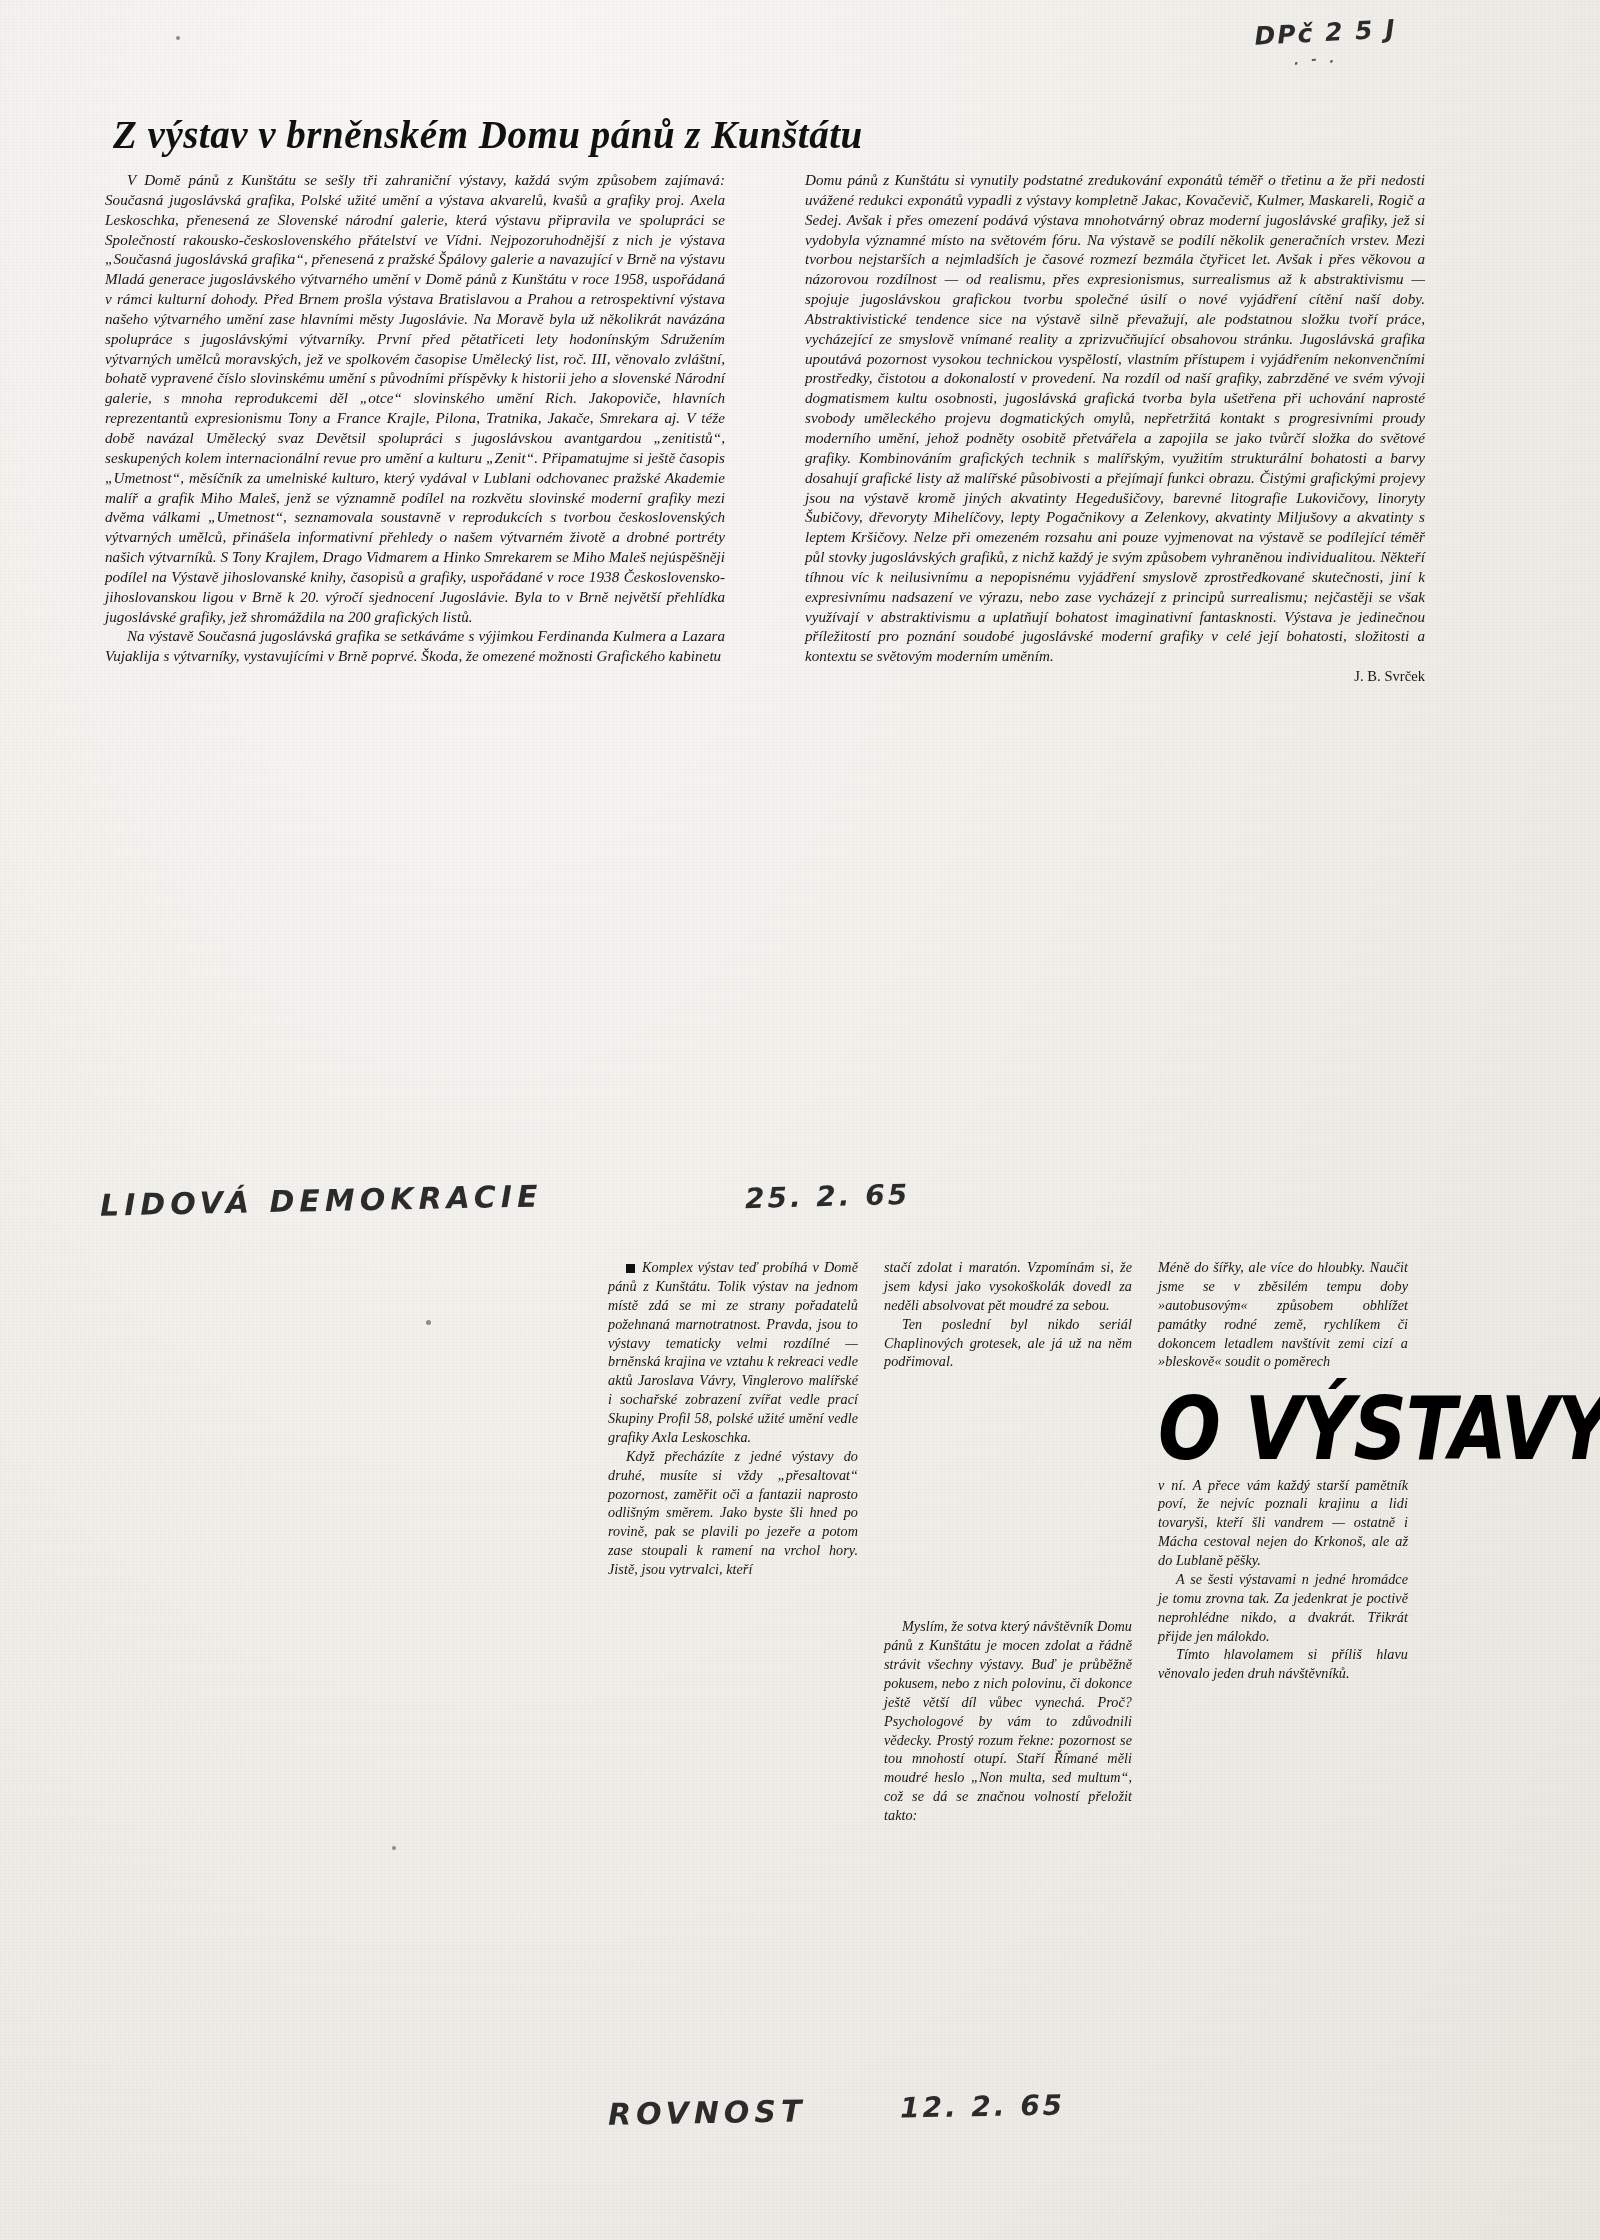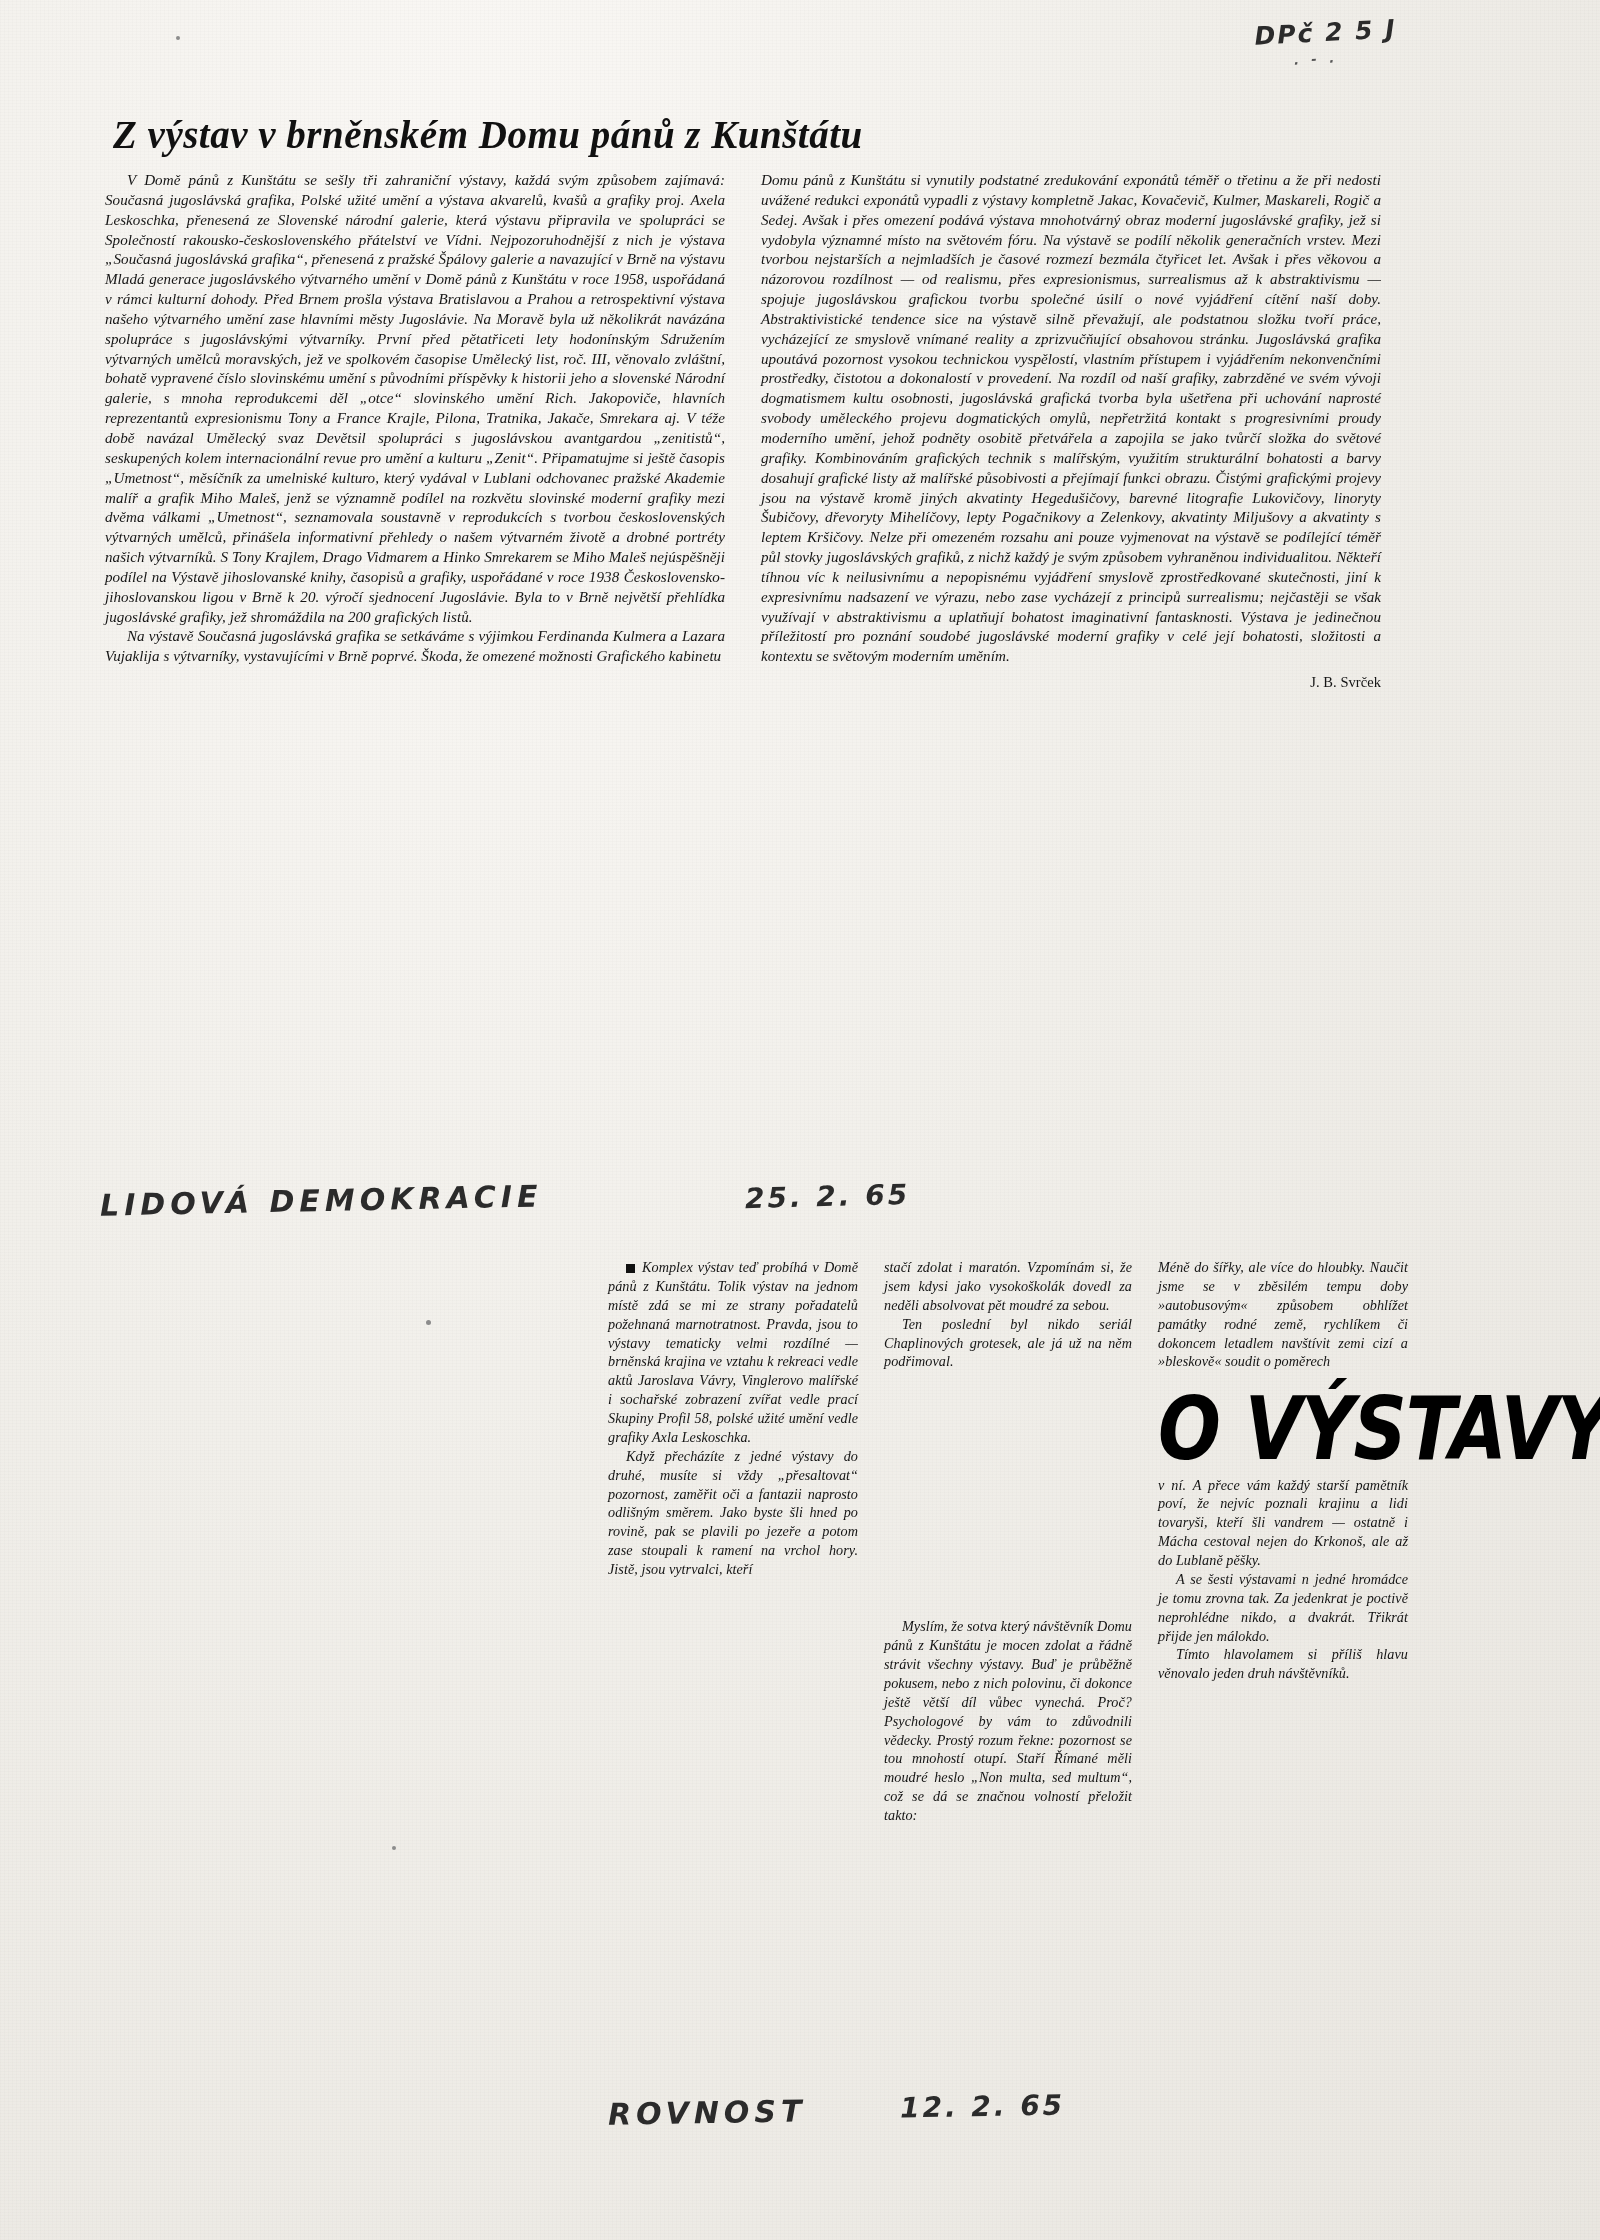--- a/index.html
+++ b/index.html
@@ -66,35 +66,35 @@
     font-family:"Liberation Serif", serif;
     font-style:italic;
     font-weight:700;
     font-size:39px;
     letter-spacing:0.5px;
     color:#111;
     margin:0 0 14px 8px;
     white-space:nowrap;
   }
   .cols2{
-    display:flex;gap:36px;
+    display:flex;gap:36px;justify-content:space-between;
   }
   .col{
     width:620px;
     font-style:italic;
     font-size:15.1px;
     line-height:1.315;
     text-align:justify;
     color:#151515;
     letter-spacing:0.05px;
   }
   .col p{margin:0;text-indent:22px;}
   .col p.noind{text-indent:0;}
   .sig{
-    text-align:right;margin-top:6px;font-style:normal;font-size:14.5px;
+    text-align:right;margin-top:0;font-style:normal;font-size:14.5px;
   }
 
   
   .clip-bottom{
     position:absolute;left:608px;top:1258px;width:808px;
   }
   .bcols{display:flex;gap:26px;}
   .bcol{width:250px;}
   .bcol.c2{width:248px;}
   .bcol.c3{width:250px;}

